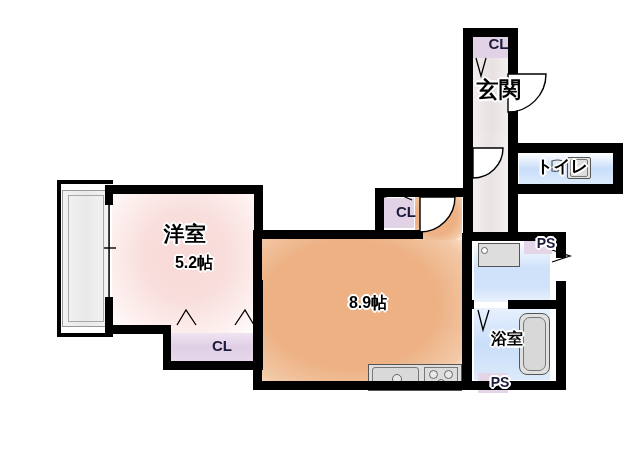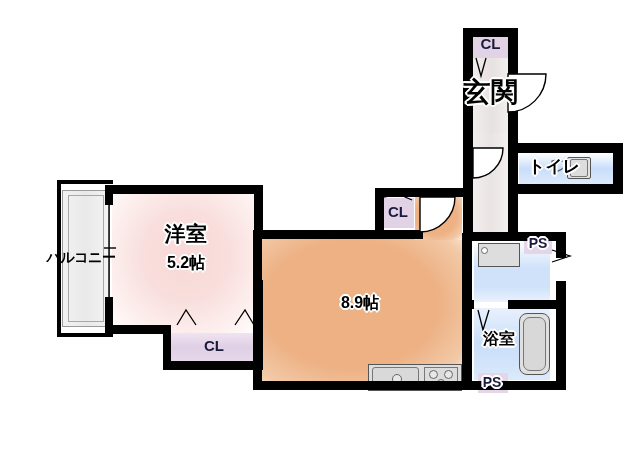--- a/index.html
+++ b/index.html
@@ -35,20 +35,21 @@
     color: #000000;
     white-space: nowrap;
     text-align: center;
     line-height: 1.05;
     font-weight: bold;
     text-shadow:
        1.6px 0 0 #fff, -1.6px 0 0 #fff, 0 1.6px 0 #fff, 0 -1.6px 0 #fff,
        1.2px 1.2px 0 #fff, -1.2px 1.2px 0 #fff, 1.2px -1.2px 0 #fff, -1.2px -1.2px 0 #fff,
        2.2px 0 0 #fff, -2.2px 0 0 #fff, 0 2.2px 0 #fff, 0 -2.2px 0 #fff;
     pointer-events: none;
+    padding-left: 8px;
   }
   .lbl-room {
     font-size: 21px;
     letter-spacing: 0.5px;
   }
   .lbl-area {
     font-size: 16px;
   }
   .lbl-sm {
     font-size: 15px;
@@ -268,34 +269,33 @@
 
     <g stroke="#000000" stroke-width="1.3" fill="none">
       <path d="M552 250 L570 256 L552 262"></path>
     </g>
 
     <g stroke="#555555" stroke-width="1.2" fill="none">
       <path d="M552 161 q9 -3 14 3 q-5 9 -14 7 z"></path>
     </g>
   </svg>
 
-  <div class="lbl lbl-balcony" style="left:26px; top:250px; width:110px;">バルコニー</div>
-
-  <div class="lbl lbl-room" style="left:136px; top:223px; width:100px;">洋室</div>
+
+  <div class="lbl lbl-room" style="left:127px; top:223px; width:100px;">洋室</div>
   <div class="lbl lbl-area" style="left:136px; top:255px; width:100px;">5.2帖</div>
 
   <div class="lbl lbl-cl" style="left:178px; top:338px; width:72px;">CL</div>
 
   <div class="lbl lbl-area" style="left:305px; top:295px; width:110px;">8.9帖</div>
 
   <div class="lbl lbl-cl" style="left:382px; top:204px; width:32px;">CL</div>
 
   <div class="lbl lbl-cl" style="left:473px; top:36px; width:35px;">CL</div>
 
-  <div class="lbl lbl-room" style="left:452px; top:78px; width:78px; font-size:27px;">玄関</div>
+  <div class="lbl lbl-room" style="left:452px; top:78px; width:78px; font-size:22px;">玄関</div>
 
   <div class="lbl lbl-sm" style="left:528px; top:158px; width:50px; font-size:17px;">トイレ</div>
 
   <div class="lbl lbl-ps" style="left:522px; top:236px; width:32px;">PS</div>
 
 
   <div class="lbl lbl-sm" style="left:476px; top:331px; width:46px; font-size:16px;">浴室</div>
 
   <div class="lbl lbl-ps" style="left:476px; top:375px; width:32px;">PS</div>
 

